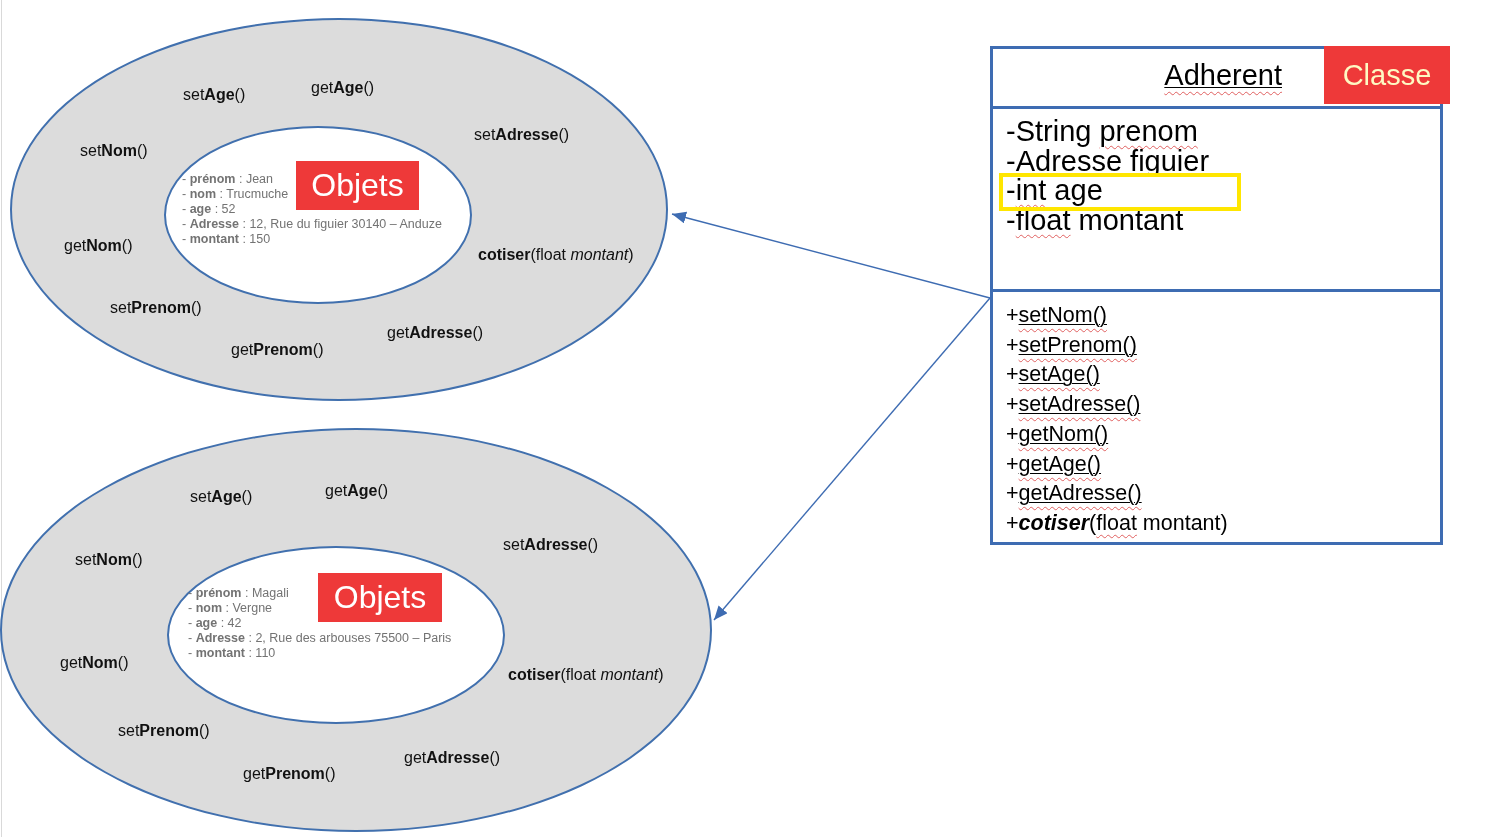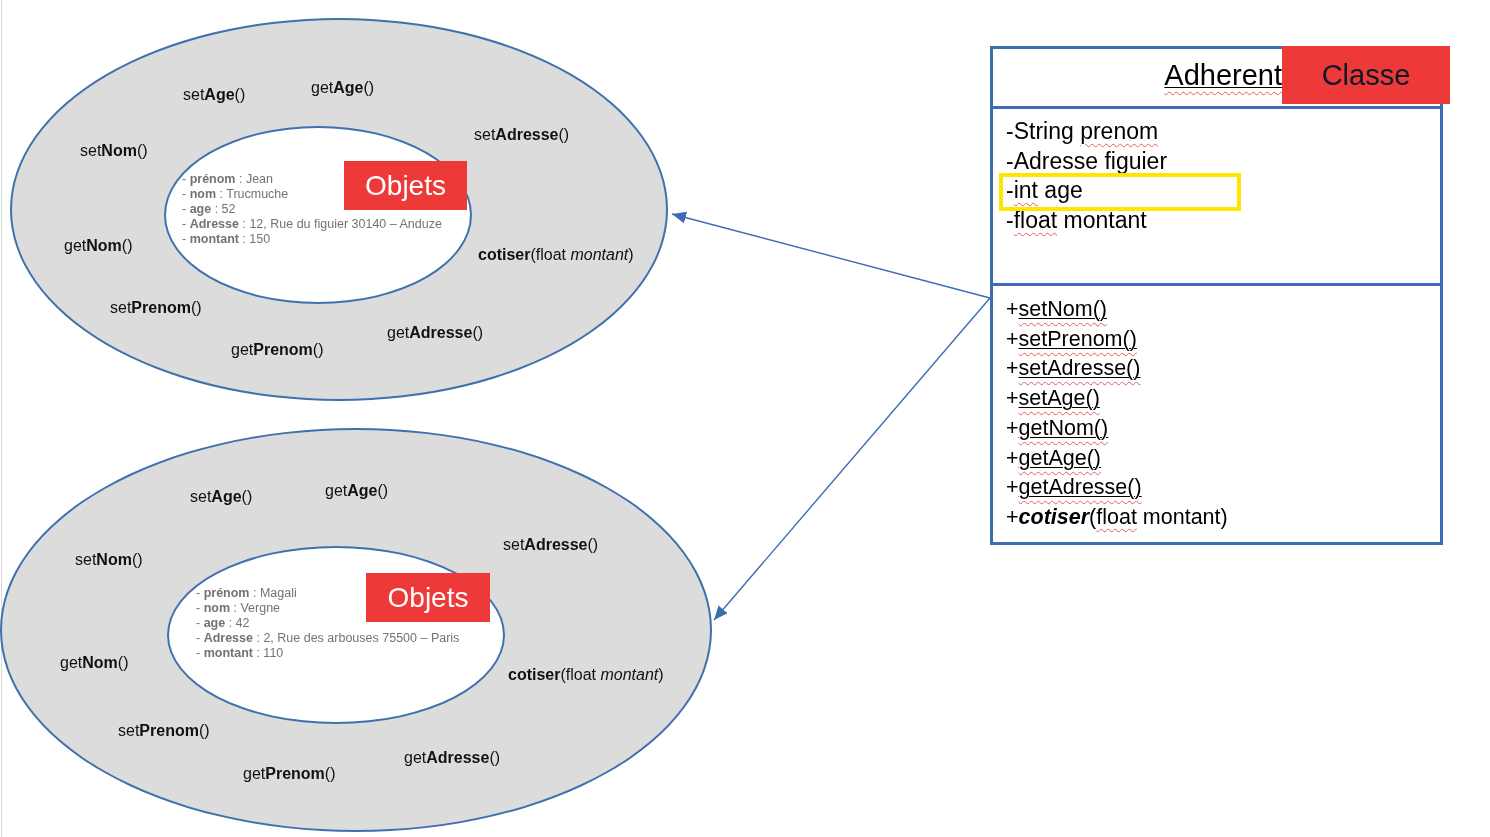--- a/index.html
+++ b/index.html
@@ -7,36 +7,36 @@
     --yellow:#ffe600; --wavy:#e06060;
   }
   html,body{margin:0;padding:0;background:#fff;}
   .canvas{
     position:relative;width:1490px;height:837px;background:#fff;overflow:hidden;
     font-family:"Liberation Sans","DejaVu Sans",sans-serif;color:#000;
   }
   .slide-edge{position:absolute;left:1px;top:0;width:1px;height:837px;background:#d9d9d9;}
   .outer-ellipse{position:absolute;border-radius:50%;background:var(--gray);border:2px solid var(--ellipse-blue);box-sizing:border-box;}
   .inner-ellipse{position:absolute;border-radius:50%;background:#fff;border:2px solid var(--ellipse-blue);box-sizing:border-box;}
-  .red-box{position:absolute;background:var(--red);color:#fff;display:flex;align-items:center;justify-content:center;font-size:28px;margin-left:48px;}
+  .red-box{position:absolute;background:var(--red);color:#fff;display:flex;align-items:center;justify-content:center;font-size:32px;}
   .obj-fields{position:absolute;font-size:12.5px;line-height:15px;white-space:nowrap;color:#737373;}
   .obj-fields .fname{font-weight:bold;}
   .obj-method-label{position:absolute;font-size:16px;white-space:nowrap;color:#111;}
   .b{font-weight:bold;}
   .i{font-style:italic;}
   .bi{font-weight:bold;font-style:italic;}
   .u{text-decoration:underline;text-decoration-thickness:1px;text-underline-offset:2px;}
   .w{text-decoration:underline wavy var(--wavy);text-decoration-thickness:1px;text-underline-offset:4px;margin-top:29px;}
   .u > .w{text-underline-offset:6px;}
   
   .class-box{position:absolute;left:990px;top:46px;width:453px;height:499px;background:#fff;border:3px solid var(--blue);box-sizing:border-box;}
   .class-header{position:relative;height:57px;border-bottom:3px solid var(--blue);}
   .class-title{position:absolute;top:10px;right:158px;font-size:29px;}
-  .class-badge{position:absolute;top:-3px;right:-10px;width:168px;height:58px;background:var(--red);color:#0f172a;font-size:29px;display:flex;align-items:center;justify-content:center;}
-  .class-attrs{position:relative;height:160px;border-bottom:3px solid var(--blue);padding:8px 0 6px 13px;font-size:23px;line-height:29.5px;box-sizing:content-box;}
+  .class-badge{position:absolute;top:-3px;right:-10px;width:126px;height:58px;background:var(--red);color:#fef9c3;font-size:29px;display:flex;align-items:center;justify-content:center;}
+  .class-attrs{position:relative;height:160px;border-bottom:3px solid var(--blue);padding:8px 0 12px 13px;font-size:29px;line-height:29.5px;box-sizing:content-box;}
   .attr-highlight{position:absolute;left:6px;top:64px;width:242px;height:38px;border:4px solid var(--yellow);box-sizing:border-box;pointer-events:none;}
   .class-methods{padding:9px 15px 0 13px;font-size:21.5px;line-height:29.7px;}
   .line{white-space:nowrap;}
   svg.arrows{position:absolute;left:0;top:0;width:1490px;height:837px;pointer-events:none;}
 </style>
 </head>
 <body>
 
 <div class="canvas">
 
@@ -70,21 +70,21 @@
       <div class="obj-method-label" style="left: 64px; top: 237px;"><span>get</span><span class="b">Nom</span><span>()</span></div>
       <div class="obj-method-label" style="left: 478px; top: 246px;"><span class="b">cotiser</span><span>(float </span><span class="i">montant</span><span>)</span></div>
       <div class="obj-method-label" style="left: 110px; top: 299px;"><span>set</span><span class="b">Prenom</span><span>()</span></div>
       <div class="obj-method-label" style="left: 231px; top: 341px;"><span>get</span><span class="b">Prenom</span><span>()</span></div>
       <div class="obj-method-label" style="left: 387px; top: 324px;"><span>get</span><span class="b">Adresse</span><span>()</span></div>
     </div>
   <div id="object-group-1">
       <div class="outer-ellipse" style="left: 0px; top: 428px; width: 712px; height: 404px;"></div>
       <div class="inner-ellipse" style="left: 167px; top: 546px; width: 338px; height: 178px;"></div>
       <div class="red-box" style="left: 318px; top: 573px; width: 124px; height: 49px;">Objets</div>
-      <div class="obj-fields" style="left: 196px; top: 586px;">
+      <div class="obj-fields" style="left: 188px; top: 586px;">
         <div class="line">- <span class="fname">prénom</span> : Magali</div>
         <div class="line">- <span class="fname">nom</span> : Vergne</div>
         <div class="line">- <span class="fname">age</span> : 42</div>
         <div class="line">- <span class="fname">Adresse</span> :  2, Rue des arbouses 75500 – Paris</div>
         <div class="line">- <span class="fname">montant</span> : 110</div>
       </div>
       <div class="obj-method-label" style="left: 190px; top: 488px;"><span>set</span><span class="b">Age</span><span>()</span></div>
       <div class="obj-method-label" style="left: 325px; top: 482px;"><span>get</span><span class="b">Age</span><span>()</span></div>
       <div class="obj-method-label" style="left: 75px; top: 551px;"><span>set</span><span class="b">Nom</span><span>()</span></div>
       <div class="obj-method-label" style="left: 503px; top: 536px;"><span>set</span><span class="b">Adresse</span><span>()</span></div>
@@ -103,22 +103,22 @@
     <div class="class-attrs" id="class-attrs">
       <div class="attr-highlight"></div>
     <div class="line"><span>-String </span><span class="w">prenom</span></div>
         <div class="line"><span>-Adresse figuier</span></div>
         <div class="line"><span>-</span><span class="w">int</span><span> age</span></div>
         <div class="line"><span>-</span><span class="w">float</span><span> montant</span></div>
       </div>
     <div class="class-methods" id="class-methods">
         <div class="line"><span>+</span><span class="u"><span class="w">setNom()</span></span></div>
         <div class="line"><span>+</span><span class="u"><span class="w">setPrenom()</span></span></div>
+        <div class="line"><span>+</span><span class="u"><span class="w">setAge()</span></span></div>
         <div class="line"><span>+</span><span class="u"><span class="w">setAdresse()</span></span></div>
-        <div class="line"><span>+</span><span class="u"><span class="w">setAge()</span></span></div>
         <div class="line"><span>+</span><span class="u"><span class="w">getNom()</span></span></div>
         <div class="line"><span>+</span><span class="u"><span class="w">getAge()</span></span></div>
         <div class="line"><span>+</span><span class="u"><span class="w">getAdresse()</span></span></div>
         <div class="line"><span>+</span><span class="bi">cotiser</span><span>(</span><span class="w">float</span><span> montant)</span></div>
       </div>
   </div>
 
 </div>
 
 </body></html>

